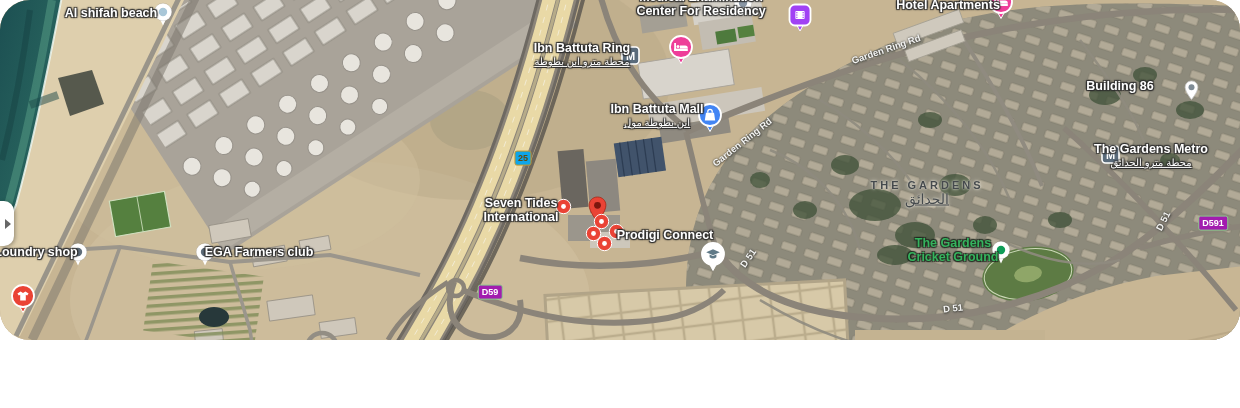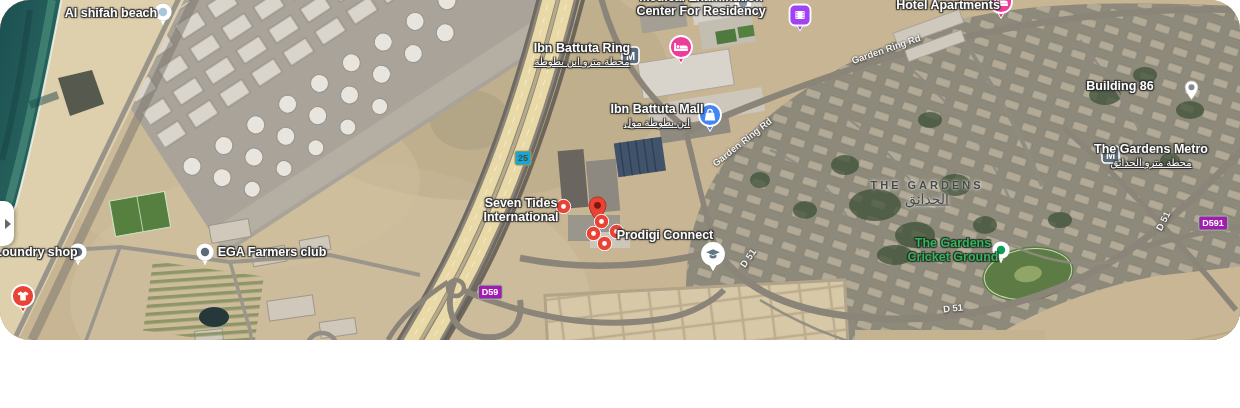--- a/index.html
+++ b/index.html
@@ -262,21 +262,21 @@
       <div class="lbl lbl-white" style="left: 1151px; top: 155px;">
         <div>The Gardens Metro</div>
         <div class="sub">محطة مترو الحدائق</div>
       </div>
       <div class="lbl lbl-white" style="left: 665px; top: 207px; margin-top: 28px;">
         <div>Prodigi Connect</div>
       </div>
       <div class="lbl lbl-white" style="left: 36px; top: 252px;">
         <div>Loundry shop</div>
       </div>
-      <div class="lbl lbl-white" style="left: 272px; top: 252px;">
+      <div class="lbl lbl-white" style="left: 259px; top: 252px;">
         <div>EGA Farmers club</div>
       </div>
       <div class="lbl lbl-district" style="left: 927px; top: 193px;">
         <div>THE GARDENS</div>
         <div class="sub">الحدائق</div>
       </div>
       <div class="lbl lbl-green" style="left: 953px; top: 250px;">
         <div>The Gardens</div>
         <div>Cricket Ground</div>
       </div>

